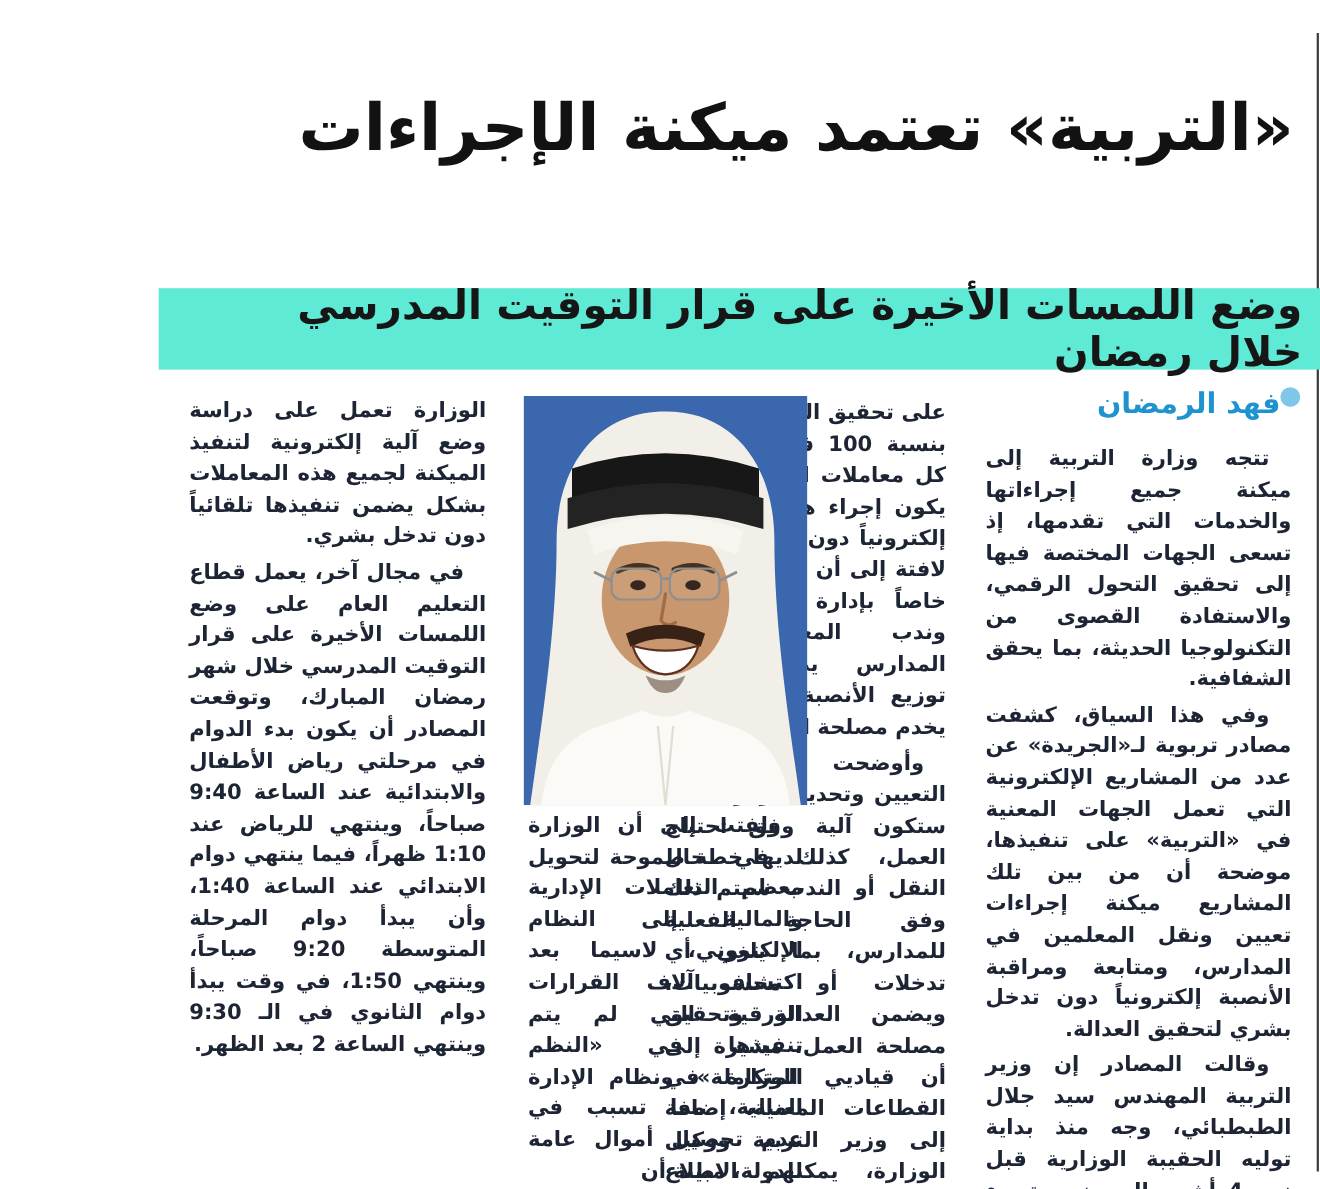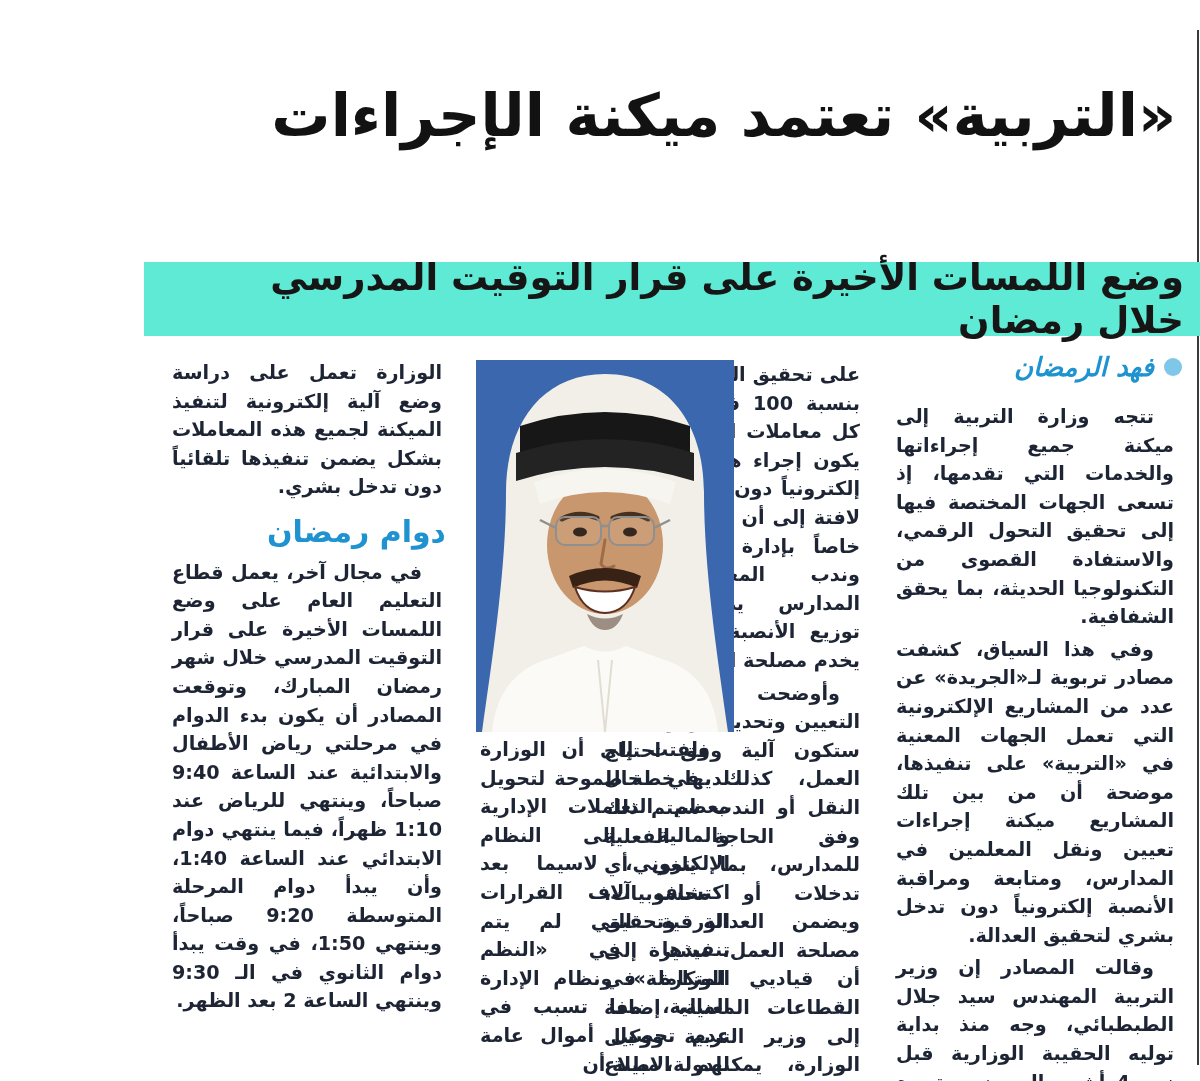--- a/index.html
+++ b/index.html
@@ -11,21 +11,21 @@
 
   .headline{position:absolute;top:26px;right:24px;left:110px;text-align:right;
     font-weight:900;color:#121212;font-size:59px;line-height:99px;letter-spacing:-1px;}
   .headline .hl{display:block;}
 
   .subhead-band{position:absolute;top:262px;left:0;right:0;height:74px;background:#5eead4;}
   .subhead-band .subhead{position:absolute;top:0;bottom:0;right:16px;left:40px;
     display:flex;align-items:center;justify-content:flex-start;
     font-weight:900;color:#161616;font-size:37px;}
 
-  .byline{position:absolute;top:352px;right:18px;display:flex;align-items:center;gap:10px;font-style:italic;}
+  .byline{position:absolute;top:352px;right:18px;display:flex;align-items:flex-start;}
   .byline .dot{width:18px;height:18px;border-radius:50%;background:#7fc7e9;flex:0 0 auto;}
   .byline .name{color:#1e93d0;font-weight:900;font-size:26px;}
 
   .bodytext{font-size:19.2px;line-height:28.6px;font-weight:700;color:#1d2433;
     text-align:justify;}
   .bodytext p{margin:4px;}
   .bodytext p.indent{text-indent:20px;}
 
   .col{position:absolute;}
   .col-right{top:399px;right:22px;width:286px;}
@@ -107,17 +107,16 @@
       <path d="M16,372 Q22,314 72,299 L108,286 Q129,297 150,286 L186,299 Q236,314 242,372 Z" fill="#fbfaf6"></path>
       <path d="M122,300 L129,372 L136,300" fill="none" stroke="#e2ddd2" stroke-width="2"></path>
     </svg>
     <div class="bodytext">
       <p class="indent">ولفتت إلى أن الوزارة لديها خطة طموحة لتحويل معظم التعاملات الإدارية والمالية إلى النظام الإلكتروني، لاسيما بعد اكتشاف آلاف القرارات الورقية التي لم يتم تنفيذها في «النظم المتكاملة»، ونظام الإدارة المالية، مما تسبب في عدم تحصيل أموال عامة للدولة، مبينة أن</p>
     </div>
   </div>
 
   <div class="col col-left bodytext">
     <p>الوزارة تعمل على دراسة وضع آلية إلكترونية لتنفيذ الميكنة لجميع هذه المعاملات بشكل يضمن تنفيذها تلقائياً دون تدخل بشري.</p>
-    <div class="section-header">دوام رمضان</div>
     <p class="indent">في مجال آخر، يعمل قطاع التعليم العام على وضع اللمسات الأخيرة على قرار التوقيت المدرسي خلال شهر رمضان المبارك، وتوقعت المصادر أن يكون بدء الدوام في مرحلتي رياض الأطفال والابتدائية عند الساعة 9:40 صباحاً، وينتهي للرياض عند 1:10 ظهراً، فيما ينتهي دوام الابتدائي عند الساعة 1:40، وأن يبدأ دوام المرحلة المتوسطة 9:20 صباحاً، وينتهي 1:50، في وقت يبدأ دوام الثانوي في الـ 9:30 وينتهي الساعة 2 بعد الظهر.</p>
   </div>
 
 </div>
 
 </body></html>

